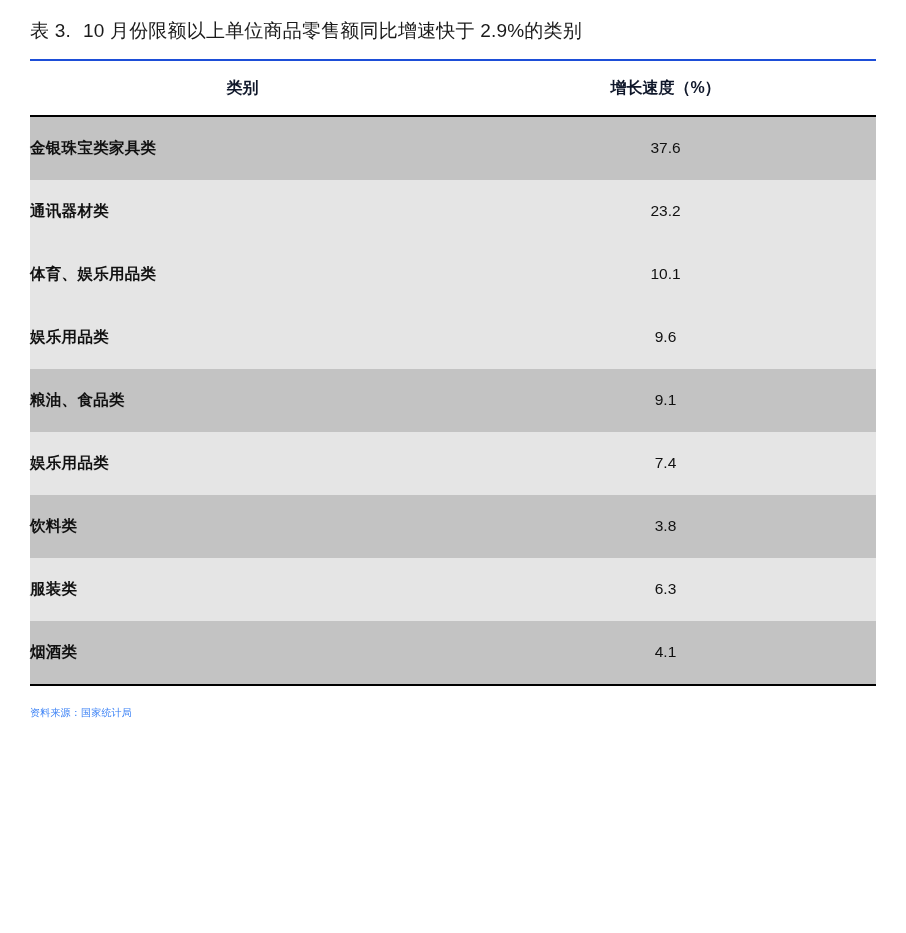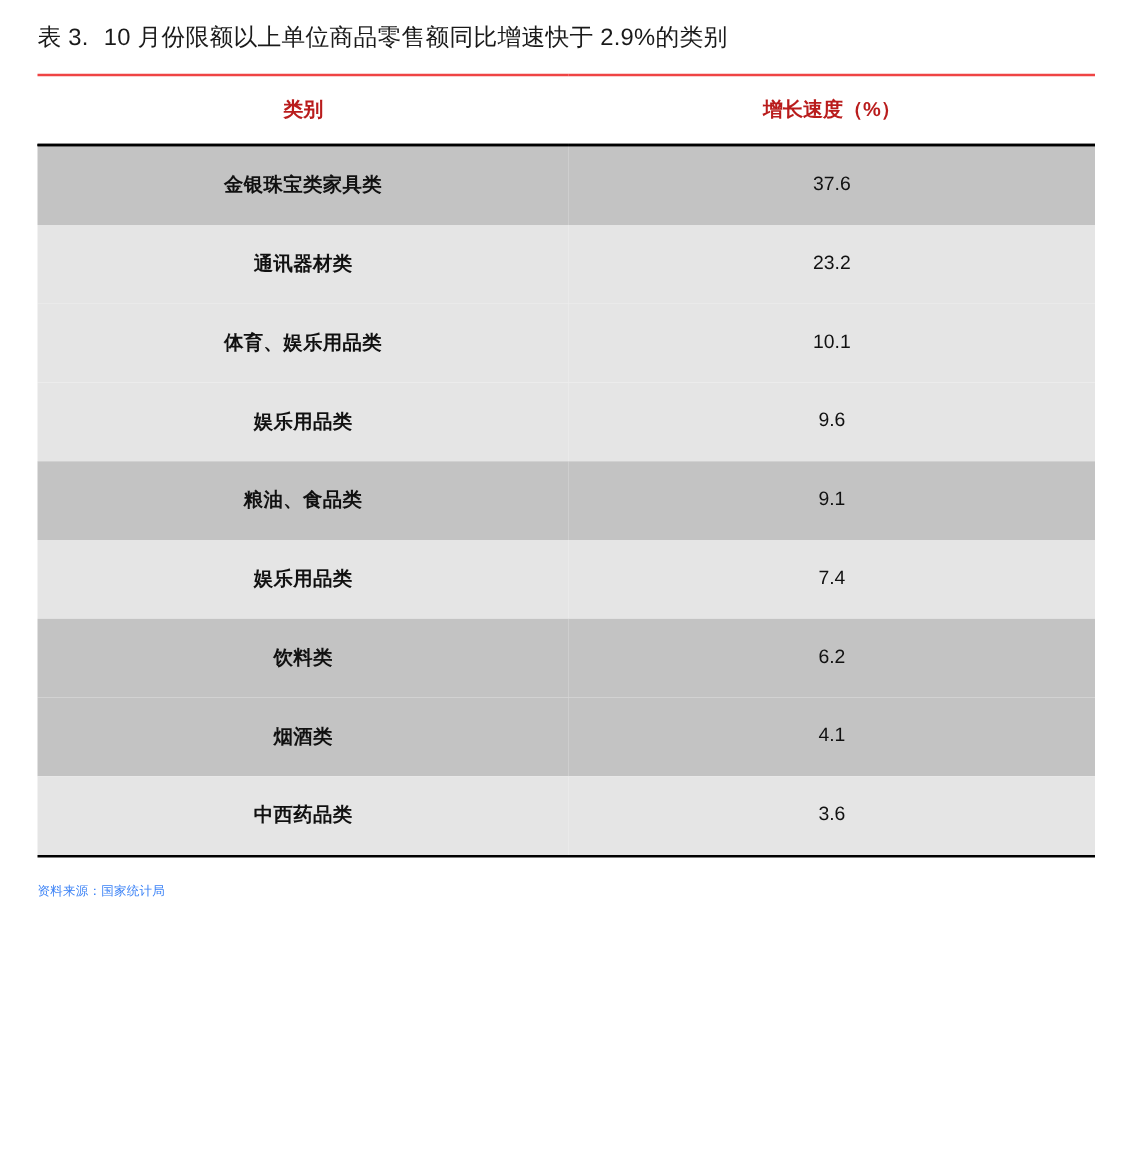--- a/index.html
+++ b/index.html
@@ -36,43 +36,43 @@
   table.data-table {
     width: 846px;
     border-collapse: collapse;
     table-layout: fixed;
   }
   table.data-table thead th {
     font-size: 16px;
     font-weight: bold;
     text-align: center;
     padding: 17px 0 16px 0;
-    border-top: 2px solid #ef4444;
+    border-top: 2px solid #1d4ed8;
     border-bottom: 2px solid #000000;
     background: #ffffff;
-    color: #b91c1c;
+    color: #0f172a;
   }
   table.data-table col.col-cat { width: 425px; }
   table.data-table col.col-val { width: 421px; }
 
   table.data-table tbody td {
     font-size: 15.5px;
     padding: 0;
     height: 63px;
     vertical-align: middle;
     color: #111111;
   }
   table.data-table tbody tr.shaded td {
     background: #c3c3c3;
   }
   table.data-table tbody tr.plain td {
     background: #e5e5e5;
   }
   td.cat {
-    text-align: center;
+    text-align: left;
     padding-left: 14px;
     font-weight: bold;
     letter-spacing: 0.3px;
     margin-left: 29px;
   }
   td.val {
     text-align: center;
     font-weight: normal;
     font-size: 16px;
     margin-top: 19px;
@@ -129,29 +129,29 @@
       <tr class="shaded">
         <td class="cat">粮油、食品类</td>
         <td class="val">9.1</td>
       </tr>
       <tr class="plain">
         <td class="cat">娱乐用品类</td>
         <td class="val">7.4</td>
       </tr>
       <tr class="shaded">
         <td class="cat">饮料类</td>
-        <td class="val">6.2</td>
+        <td class="val">3.8</td>
+      </tr>
+      <tr class="plain">
+        <td class="cat">服装类</td>
+        <td class="val">6.3</td>
       </tr>
       <tr class="shaded">
         <td class="cat">烟酒类</td>
         <td class="val">4.1</td>
-      </tr>
-      <tr class="plain">
-        <td class="cat">中西药品类</td>
-        <td class="val">3.6</td>
       </tr>
     </tbody>
   </table>
 
   <div class="table-bottom-rule"></div>
 
   <div class="source-note">资料来源：国家统计局</div>
 
 </div>
 

